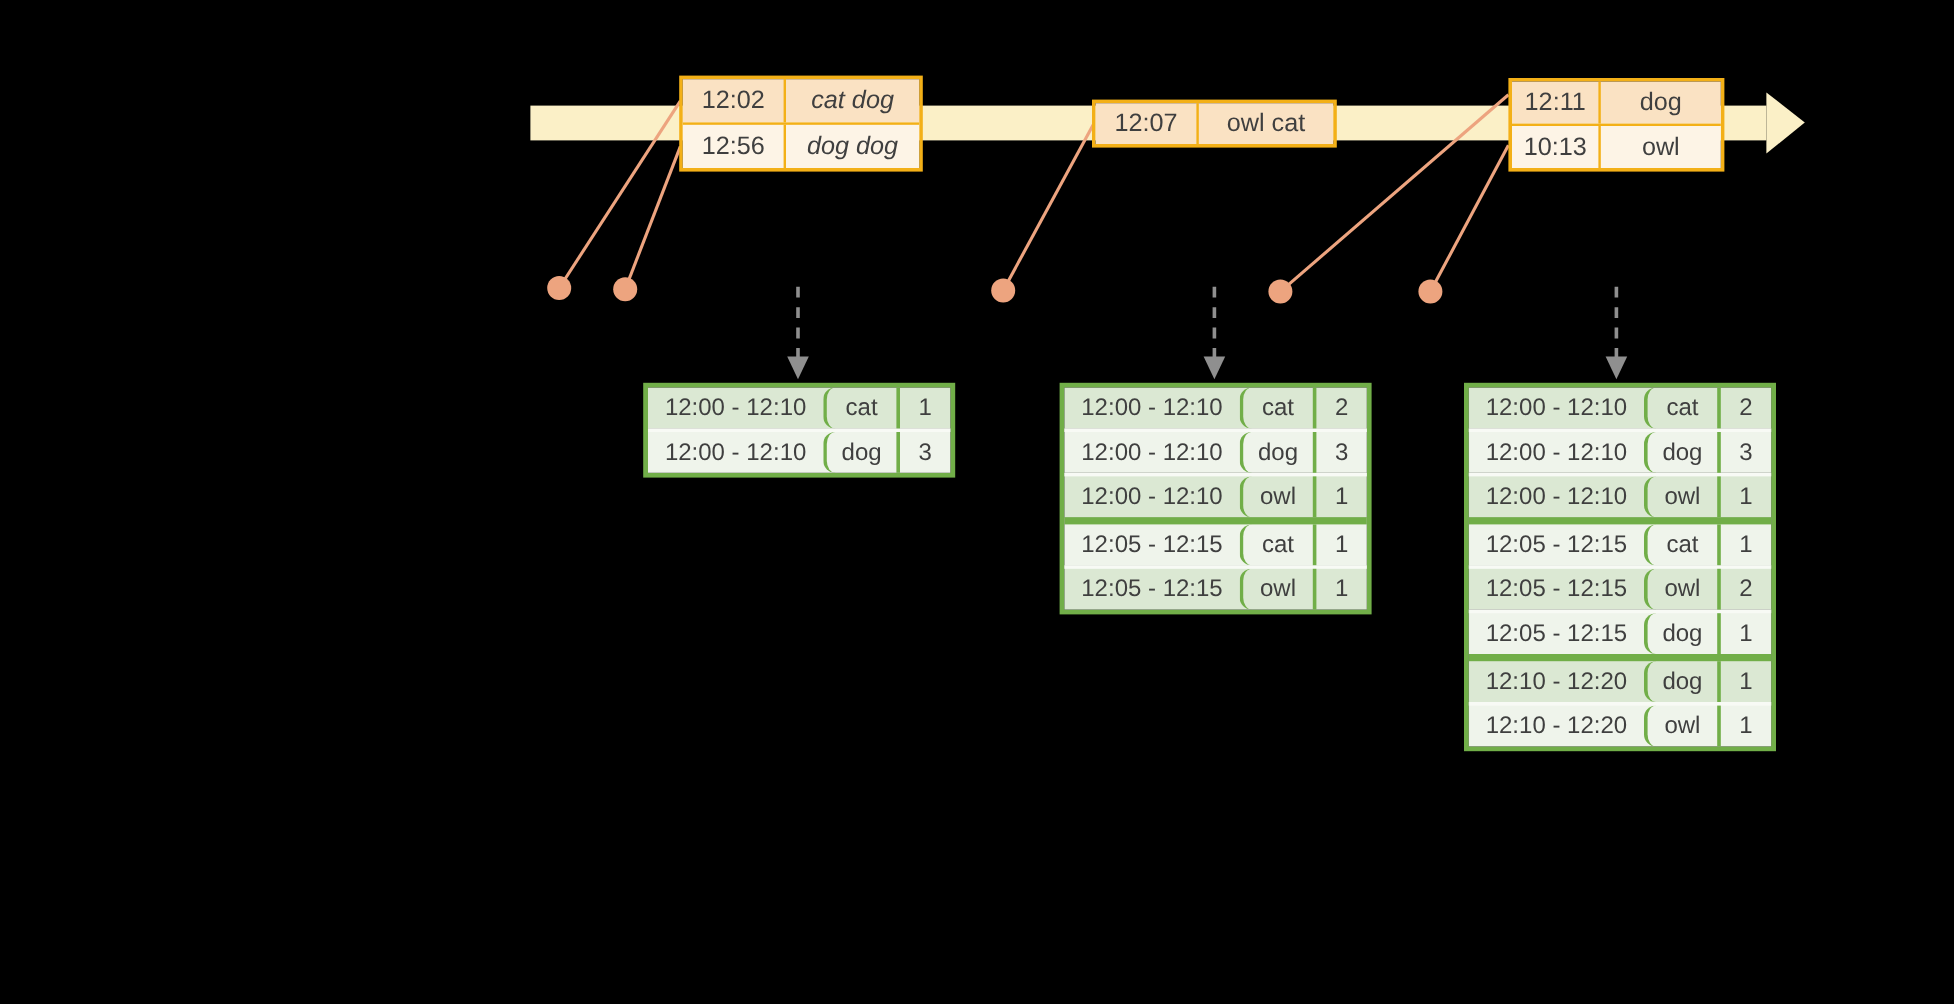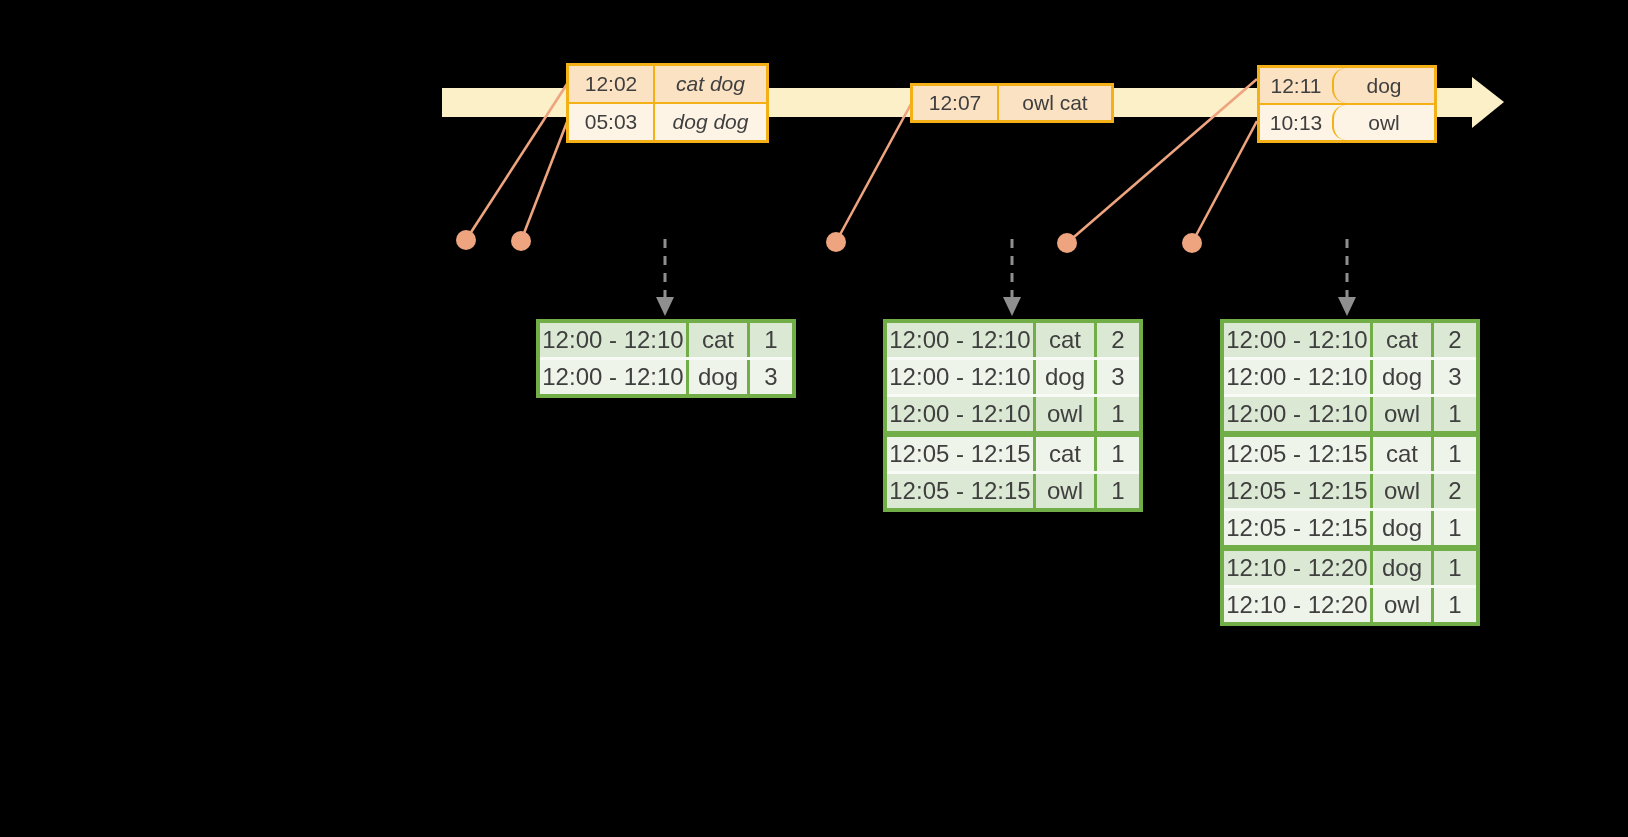--- a/index.html
+++ b/index.html
@@ -24,33 +24,33 @@
   .etable{position:absolute;border:3px solid var(--orange);}
   .etable .trow{display:flex;}
   .etable .trow + .trow{border-top:2px solid var(--orange);}
   .etable .trow:nth-child(odd){background:var(--peachDark);}
   .etable .trow:nth-child(even){background:var(--peachLight);}
   .etable .tcell{height:36px;line-height:36px;text-align:center;font-size:21px;}
   .etable .tcell + .tcell{border-left:2px solid var(--orange);}
   #ev1{left:522px;top:63px;}  #ev1 .c-time{width:84px;} #ev1 .c-word{width:111px;font-style:italic;}
   #ev2{left:866px;top:83px;}  #ev2 .tcell{height:34px;line-height:34px;}
   #ev2 .c-time{width:84px;} #ev2 .c-word{width:112px;}
-  #ev3{left:1213px;top:65px;} #ev3 .tcell{height:35px;line-height:35px;border-radius:14px;}
+  #ev3{left:1213px;top:65px;} #ev3 .tcell{height:35px;line-height:35px;}
   #ev3 .c-time{width:72px;} #ev3 .c-word{width:100px;}
 
   
   .rtable{position:absolute;border:4px solid var(--green);}
   .rtable .trow{display:flex;}
   .rtable .trow + .trow{border-top:3px solid var(--paleSep);}
   .rtable .trow.group-break{border-top:6px solid var(--green);}
   .rtable .trow:nth-child(odd){background:var(--sageDark);}
   .rtable .trow:nth-child(even){background:var(--sageLight);}
-  .rtable .tcell{height:34px;line-height:34px;text-align:center;font-size:24px;}
+  .rtable .tcell{height:34px;line-height:34px;text-align:center;font-size:20px;}
   .rtable .tcell + .tcell{border-left:3px solid var(--green);}
-  .rtable .c-window{width:146px;} .rtable .c-word{width:58px;} .rtable .c-count{width:42px;}
+  .rtable .c-window{width:146px;} .rtable .c-word{width:58px;border-radius:10px;} .rtable .c-count{width:42px;}
   #rt1{left:492px;top:319px;} #rt2{left:839px;top:319px;} #rt3{left:1176px;top:319px;}
 </style>
 </head>
 <body>
 
 <div class="canvas">
 
   <svg class="connectors" width="1628" height="837" viewBox="0 0 1628 837">
 
     <rect class="band" x="398" y="88" width="1030" height="29"></rect>
@@ -75,21 +75,21 @@
     <line class="trigger-line" x1="1303" y1="239" x2="1303" y2="299"></line>
     <polygon class="trigger-head" points="1294,297 1312,297 1303,316"></polygon>
   </svg>
 
   <div id="ev1" class="etable">
       <div class="trow">
         <div class="tcell c-time">12:02</div>
         <div class="tcell c-word">cat dog</div>
       </div>
       <div class="trow">
-        <div class="tcell c-time">05:03</div>
+        <div class="tcell c-time">12:56</div>
         <div class="tcell c-word">dog dog</div>
       </div>
     </div>
   <div id="ev2" class="etable">
       <div class="trow">
         <div class="tcell c-time">12:07</div>
         <div class="tcell c-word">owl cat</div>
       </div>
     </div>
   <div id="ev3" class="etable">

